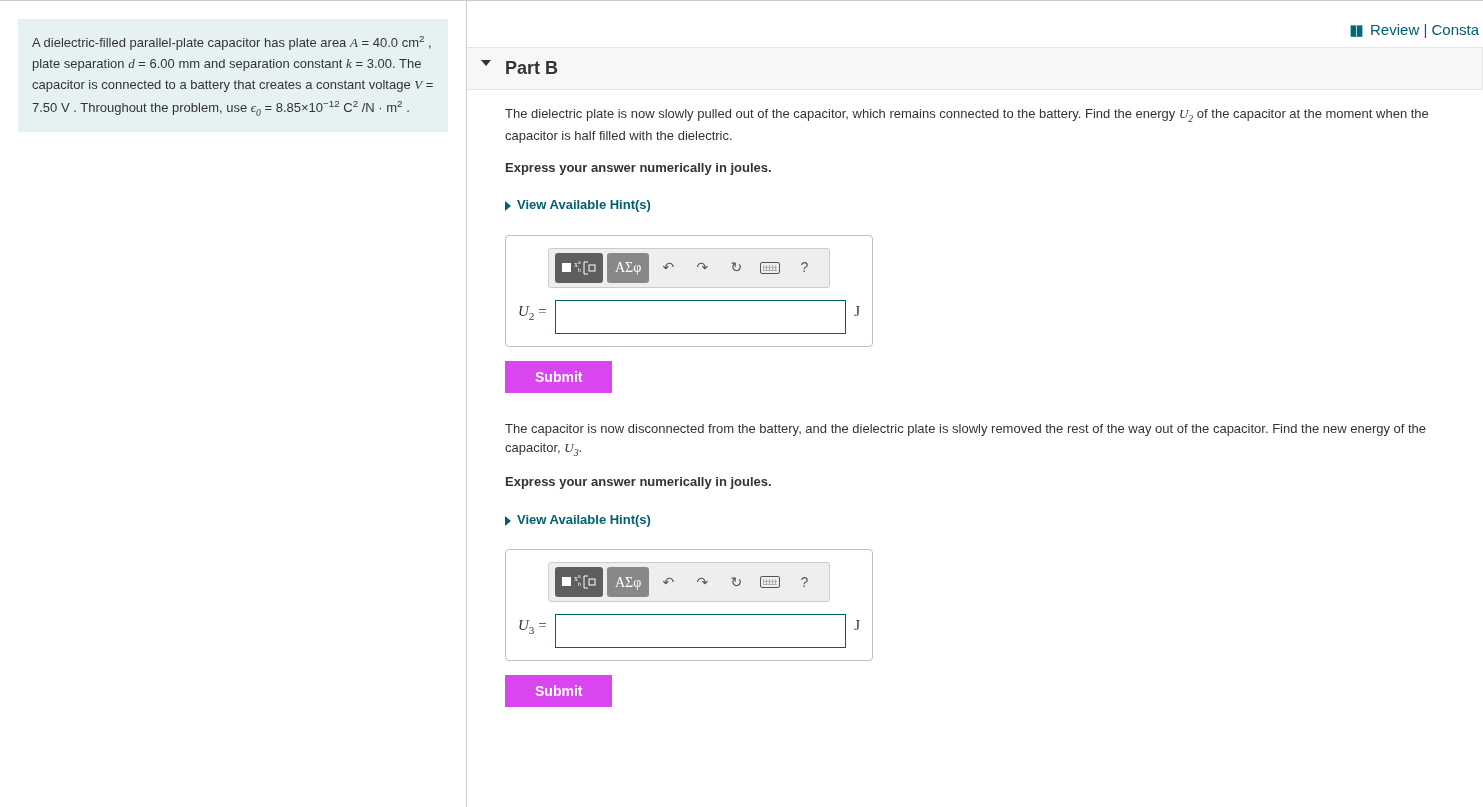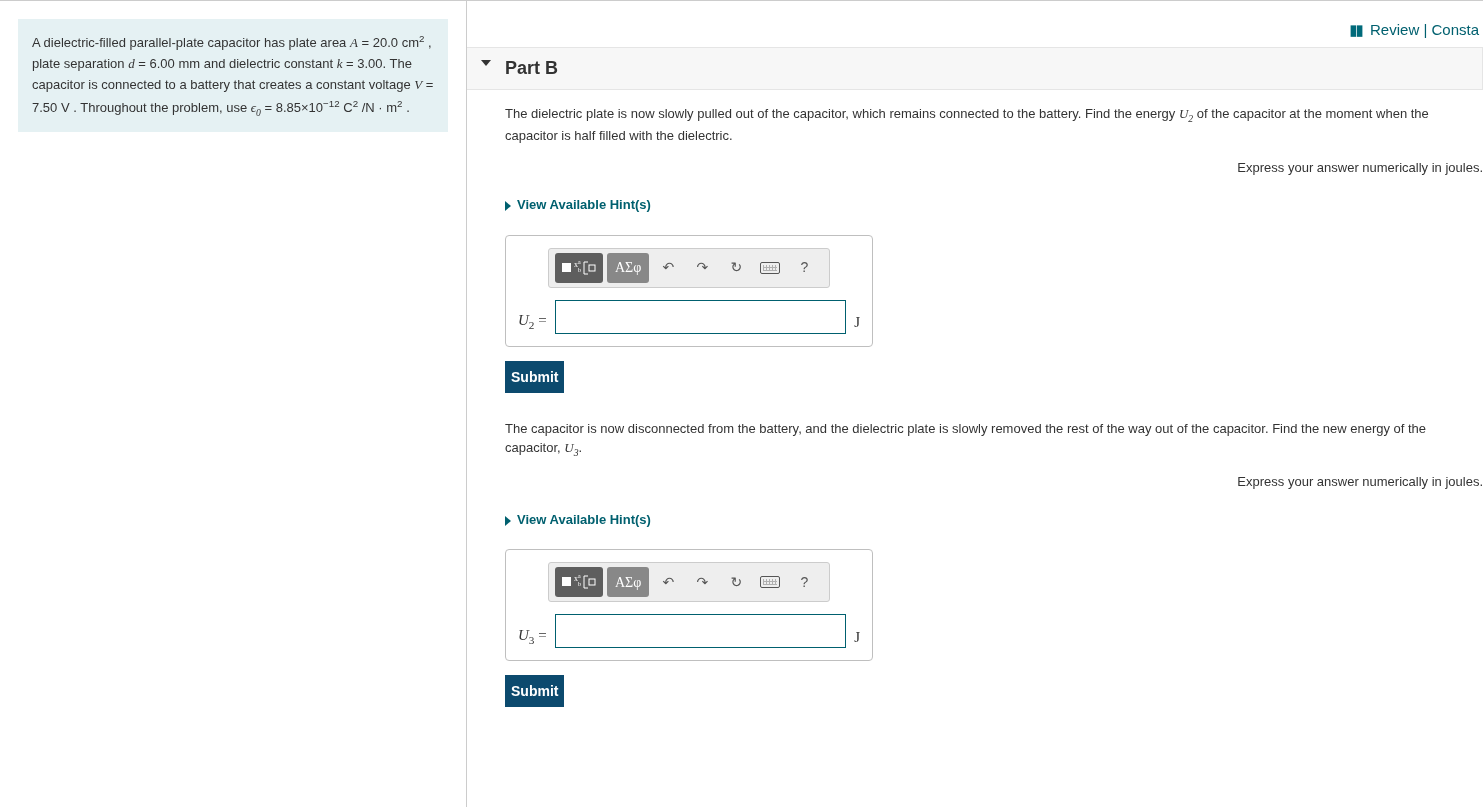--- a/index.html
+++ b/index.html
@@ -57,22 +57,22 @@
     top: 12px;
     width: 0; height: 0;
     border-left: 5px solid transparent;
     border-right: 5px solid transparent;
     border-top: 6px solid #333;
   }
   .part-body {
     padding: 0 0 20px 38px;
     line-height: 1.5;
   }
-  .instruct { margin: 6px 0 12px 0; }
-  .bold { font-weight: normal; text-align: right; }
+  .instruct { margin: 6px 16px 12px 0; }
+  .bold { font-weight: bold; }
   .hint-link {
     color: #00606f;
     font-weight: bold;
     cursor: pointer;
     margin: 6px 16px 12px 0;
     display: inline-block;
   }
   .hint-link .tri {
     display: inline-block;
     width: 0; height: 0;
@@ -118,38 +118,38 @@
     font-family: "Times New Roman", serif;
   }
   .tb-grey {
     background: #888;
     color: #fff;
     padding: 2px 8px;
     font-family: "Times New Roman", serif;
   }
   .input-row {
     display: flex;
-    align-items: flex-end;
+    align-items: flex-start;
     gap: 8px;
     font-family: "Times New Roman", serif;
     font-size: 15px;
   }
   .input-row .var { font-style: italic; }
   .ans-input {
     flex: 1;
     height: 34px;
     border: 1px solid #00606f;
     padding: 4px 6px;
     font-size: 14px;
   }
   .submit-btn {
-    background: #0c4a6e;
+    background: #d946ef;
     color: #fff;
     border: none;
-    padding: 8px 6px;
+    padding: 8px 30px;
     font-size: 14px;
     font-weight: bold;
     cursor: pointer;
   }
   .kbd-icon {
     width: 20px; height: 12px;
     border: 1.5px solid #555;
     border-radius: 2px;
     position: relative;
   }
@@ -164,27 +164,27 @@
   .template-icon svg { display:block; }
 </style>
 </head>
 <body>
 
 <div class="page">
   <div class="left-col">
     <div class="problem-box">
       <span>A dielectric-filled parallel-plate capacitor has plate area </span>
       <span class="mv">A</span>
-      <span> = 20.0 </span>
+      <span> = 40.0 </span>
       <span class="mr"><span>cm</span><sup>2</sup></span>
       <span> , plate separation </span>
       <span class="mv">d</span>
       <span> = 6.00 </span>
       <span class="mr">mm</span>
-      <span> and dielectric constant </span>
+      <span> and separation constant </span>
       <span class="mv">k</span>
       <span> = 3.00. The capacitor is connected to a battery that creates a constant voltage </span>
       <span class="mv">V</span>
       <span> = 7.50 </span>
       <span class="mr">V</span>
       <span> . Throughout the problem, use </span>
       <span class="mv"><span>ϵ</span><sub>0</sub></span>
       <span> = 8.85×10</span><sup>−12</sup>
       <span class="mr">
         <span>C</span><sup>2</sup><span> /</span><span>N</span><span> · </span><span>m</span><sup>2</sup>

